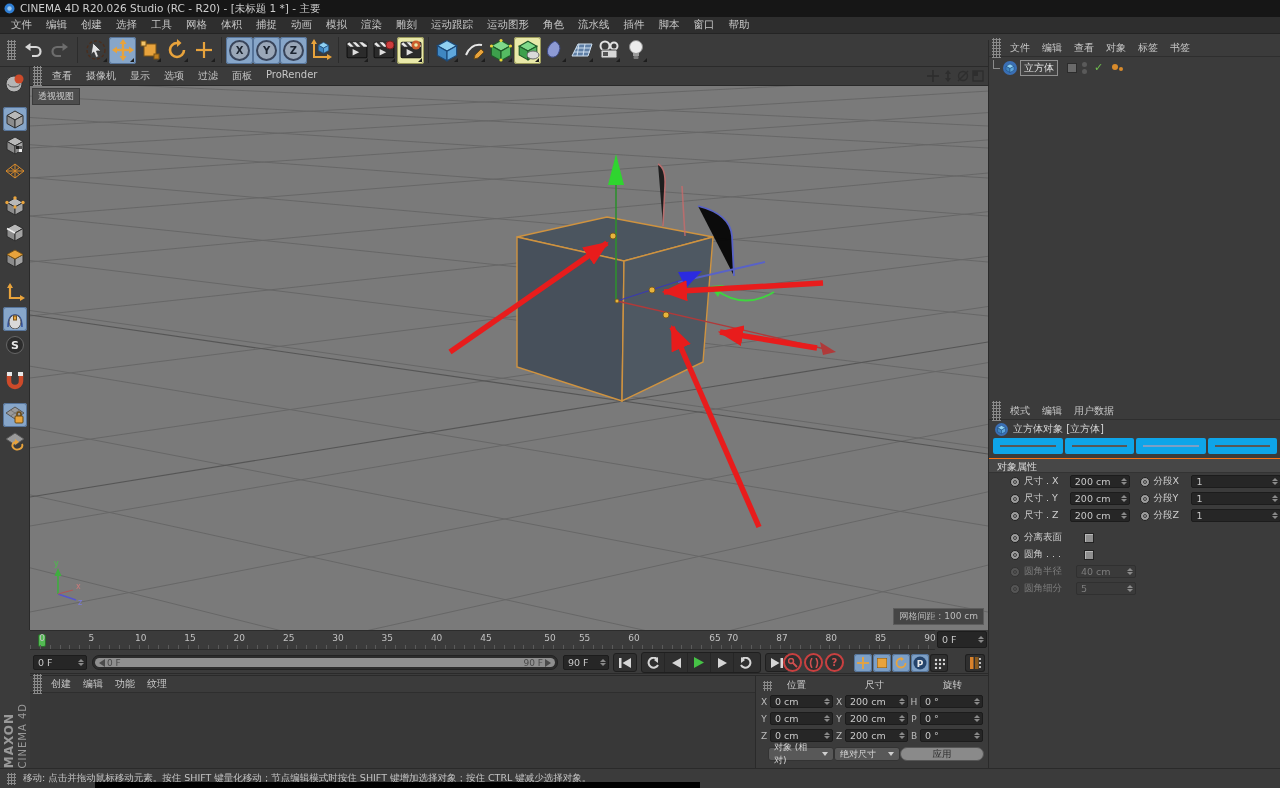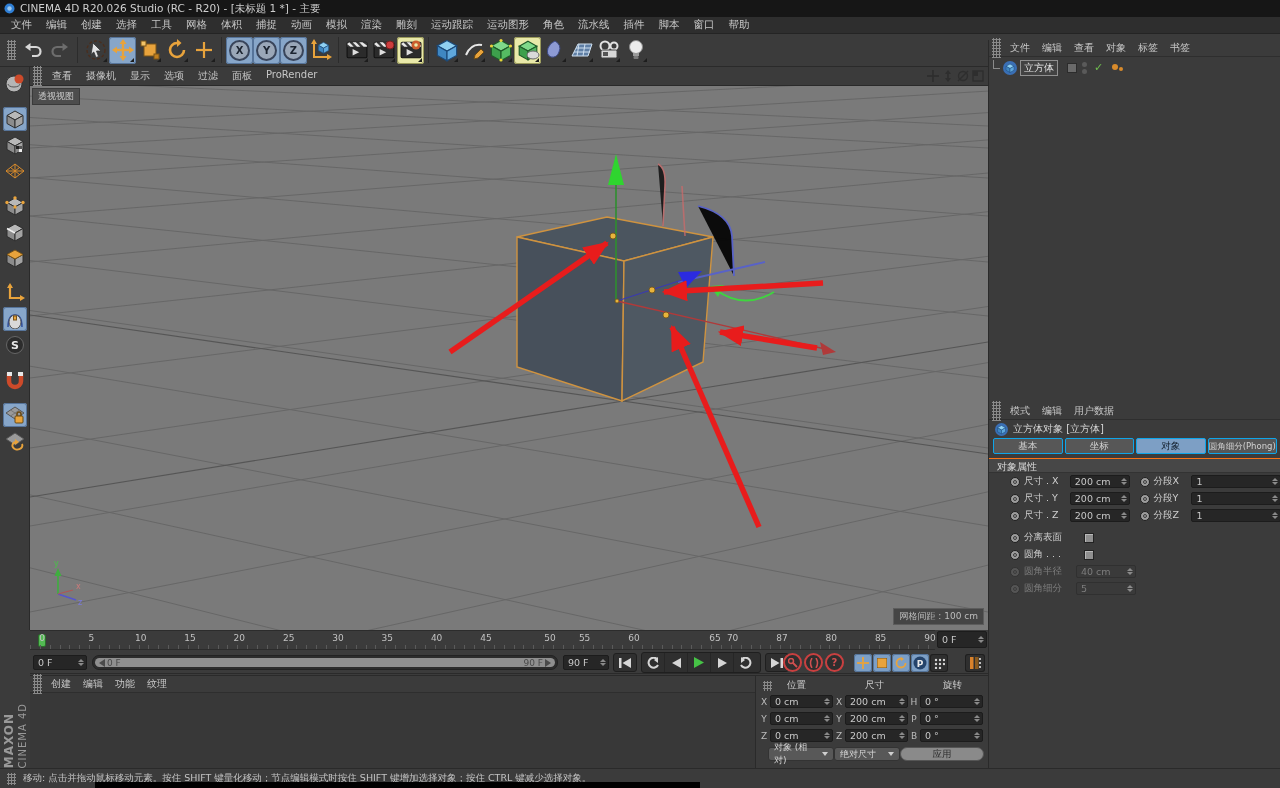--- a/index.html
+++ b/index.html
@@ -40,21 +40,21 @@
   .omrow{display:flex;align-items:center;height:17px;margin-top:2px;padding-left:4px;gap:3px}
   .treecorner{width:7px;height:9px;border-left:1px solid #8a8a8a;border-bottom:1px solid #8a8a8a;margin-top:-6px}
   .objname{border:1px solid #909090;padding:0 3px;color:#e2e2e2;font-size:10px;background:#424242}
   .vdots{display:flex;flex-direction:column;gap:2px;margin-left:2px}
   .vdots i{width:5px;height:5px;border-radius:50%;background:#5a5a5a;display:block}
   .laybox{width:10px;height:10px;background:#6a6a6a;border:1px solid #2c2c2c;margin-left:6px}
   .phtag{display:flex;gap:1px;margin-left:6px}
   .phtag i{width:6px;height:6px;border-radius:50%;background:#d98b2b;display:block}
   .amtitle{display:flex;align-items:center;gap:5px;height:18px;padding-left:6px;color:#d5d5d5}
   .tabs{display:flex;padding:0 4px;gap:2px;height:16px}
-  .amtab{flex:1;text-align:center;line-height:14px;background:#575757;border:1px solid #0ea5e9;border-radius:2px;font-size:9.5px;color:#d2d2d2;white-space:nowrap;overflow:hidden}
+  .amtab{flex:1;text-align:left;line-height:14px;background:#575757;border:7px solid #0ea5e9;border-radius:2px;font-size:9.5px;color:#d2d2d2;white-space:nowrap;overflow:hidden}
   .amtab.active{background:#7d9fc5;color:#121e2c}
   .section{height:15px;line-height:15px;background:#474747;border-top:1px solid #f97316;border-bottom:1px solid #333;padding-left:8px;color:#d8d8d8;margin-top:4px}
   .amrow{display:flex;align-items:center;height:17px;padding-left:21px;gap:4px}
   .kf{width:10px;height:10px;border-radius:50%;background:#9c9c9c;border:1px solid #1f1f1f;position:relative;flex:none}
   .kf::after{content:"";position:absolute;inset:2px;border-radius:50%;border:1px solid #3c3c3c}
   .kf.dim{background:#555;border-color:#333}
   .alabel{width:42px;font-size:9.5px;color:#cfcfcf;white-space:nowrap}
   .alabel.dim,.dimtext{color:#7d7d7d}
   .fld{display:flex;align-items:center;background:#262626;border:1px solid #1c1c1c;border-radius:2px;height:13px;padding:0 2px 0 4px;color:#c8c8c8}
   .fld .v{flex:1;font-size:9.5px;white-space:nowrap}

